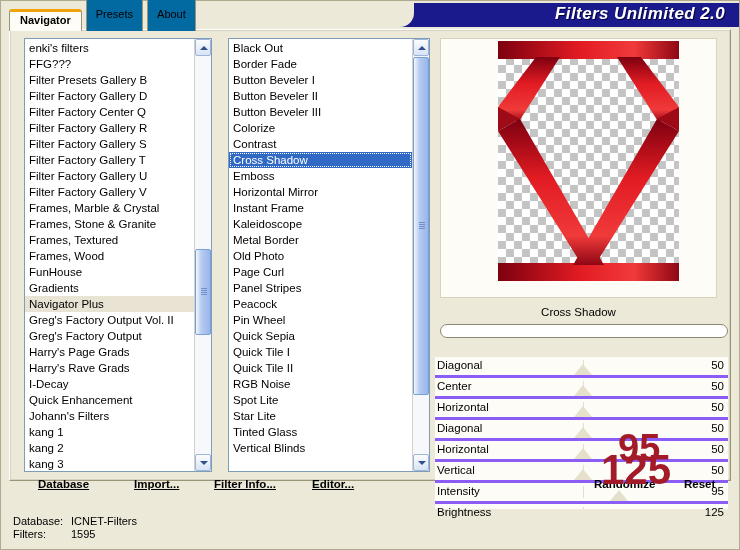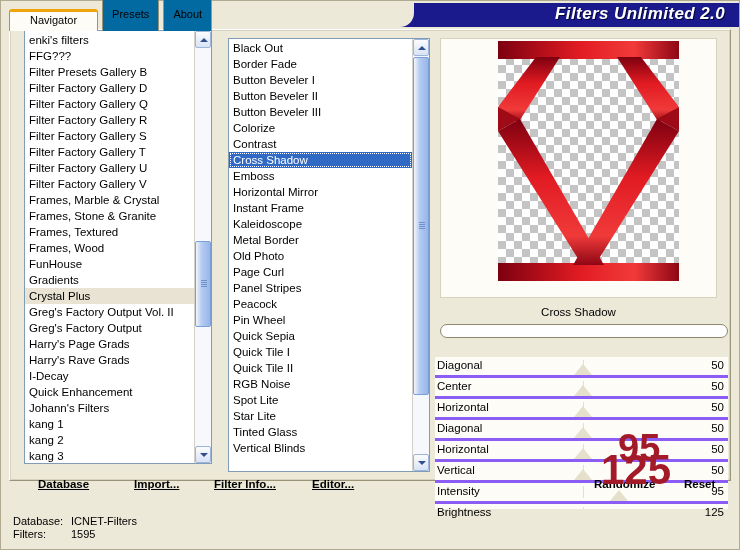--- a/index.html
+++ b/index.html
@@ -19,30 +19,30 @@
               background:#ece9d8;border-radius:0 0 14px 0;}
   .title-text{position:absolute;right:14px;top:3px;color:#fff;font-size:17px;font-weight:bold;
               font-style:italic;letter-spacing:.4px;font-family:"Liberation Sans",sans-serif;
               text-shadow:1px 1px 0 #00003c;}
 
   
   .tabstrip{position:absolute;left:8px;top:10px;height:20px;display:flex;align-items:flex-end;gap:4px;z-index:5;}
   .tab{height:18px;line-height:18px;padding:8px 9px;font-size:11px;background:#0369a1;
        border:1px solid #9a9478;border-bottom:none;border-radius:3px 3px 0 0;color:#000;cursor:default;}
   .tab.active{background:#fdfcf7;border-top:3px solid #f0a30a;height:19px;line-height:17px;
-              padding:0 20px;font-weight:normal;position:relative;z-index:6;}
+              padding:0 10px;font-weight:bold;position:relative;z-index:6;}
 
   
   .panel{position:absolute;left:8px;top:28px;width:722px;height:452px;
          background:#ece9d8;border:1px solid #fff;border-right-color:#9a9478;border-bottom-color:#9a9478;
          box-shadow:0 0 0 1px #d6d2bd inset;box-sizing:border-box;}
 
   
   .listbox{position:absolute;background:#fff;border:1px solid #7f9db9;box-sizing:border-box;overflow:hidden;}
-  #cat-list{left:14px;top:0;width:188px;height:434px;padding-left:28px;}
+  #cat-list{left:14px;top:8px;width:188px;height:434px;padding-left:28px;}
   #filter-list{left:218px;top:8px;width:202px;height:434px;}
   .litems{position:absolute;left:0;top:1px;right:17px;bottom:0;overflow:hidden;}
   .li{height:16px;line-height:16px;padding:0 4px;font-size:11.5px;white-space:nowrap;
       color:#000;cursor:default;}
   .li.sel-soft{background:#e8e3d3;}
   .li.sel{background:#316ac5;color:#fff;outline:1px dotted #fff;outline-offset:-2px;}
 
   
   .vsb{position:absolute;top:0;right:0;width:16px;bottom:0;background:#f7f8fc;
        border-left:1px solid #d4d0c8;}
@@ -123,33 +123,33 @@
   </div>
 
   <div class="panel">
 
     <div class="listbox" id="cat-list">
       <div class="litems" id="cat-items">
           <div class="li">enki's filters</div>
           <div class="li">FFG???</div>
           <div class="li">Filter Presets Gallery B</div>
           <div class="li">Filter Factory Gallery D</div>
-          <div class="li">Filter Factory Gallery Q</div>
+          <div class="li">Filter Factory Center Q</div>
           <div class="li">Filter Factory Gallery R</div>
           <div class="li">Filter Factory Gallery S</div>
           <div class="li">Filter Factory Gallery T</div>
           <div class="li">Filter Factory Gallery U</div>
           <div class="li">Filter Factory Gallery V</div>
           <div class="li">Frames, Marble &amp; Crystal</div>
           <div class="li">Frames, Stone &amp; Granite</div>
           <div class="li">Frames, Textured</div>
           <div class="li">Frames, Wood</div>
           <div class="li">FunHouse</div>
           <div class="li">Gradients</div>
-          <div class="li sel-soft">Crystal Plus</div>
+          <div class="li sel-soft">Navigator Plus</div>
           <div class="li">Greg's Factory Output Vol. II</div>
           <div class="li">Greg's Factory Output</div>
           <div class="li">Harry's Page Grads</div>
           <div class="li">Harry's Rave Grads</div>
           <div class="li">I-Decay</div>
           <div class="li">Quick Enhancement</div>
           <div class="li">Johann's Filters</div>
           <div class="li">kang 1</div>
           <div class="li">kang 2</div>
           <div class="li">kang 3</div>

